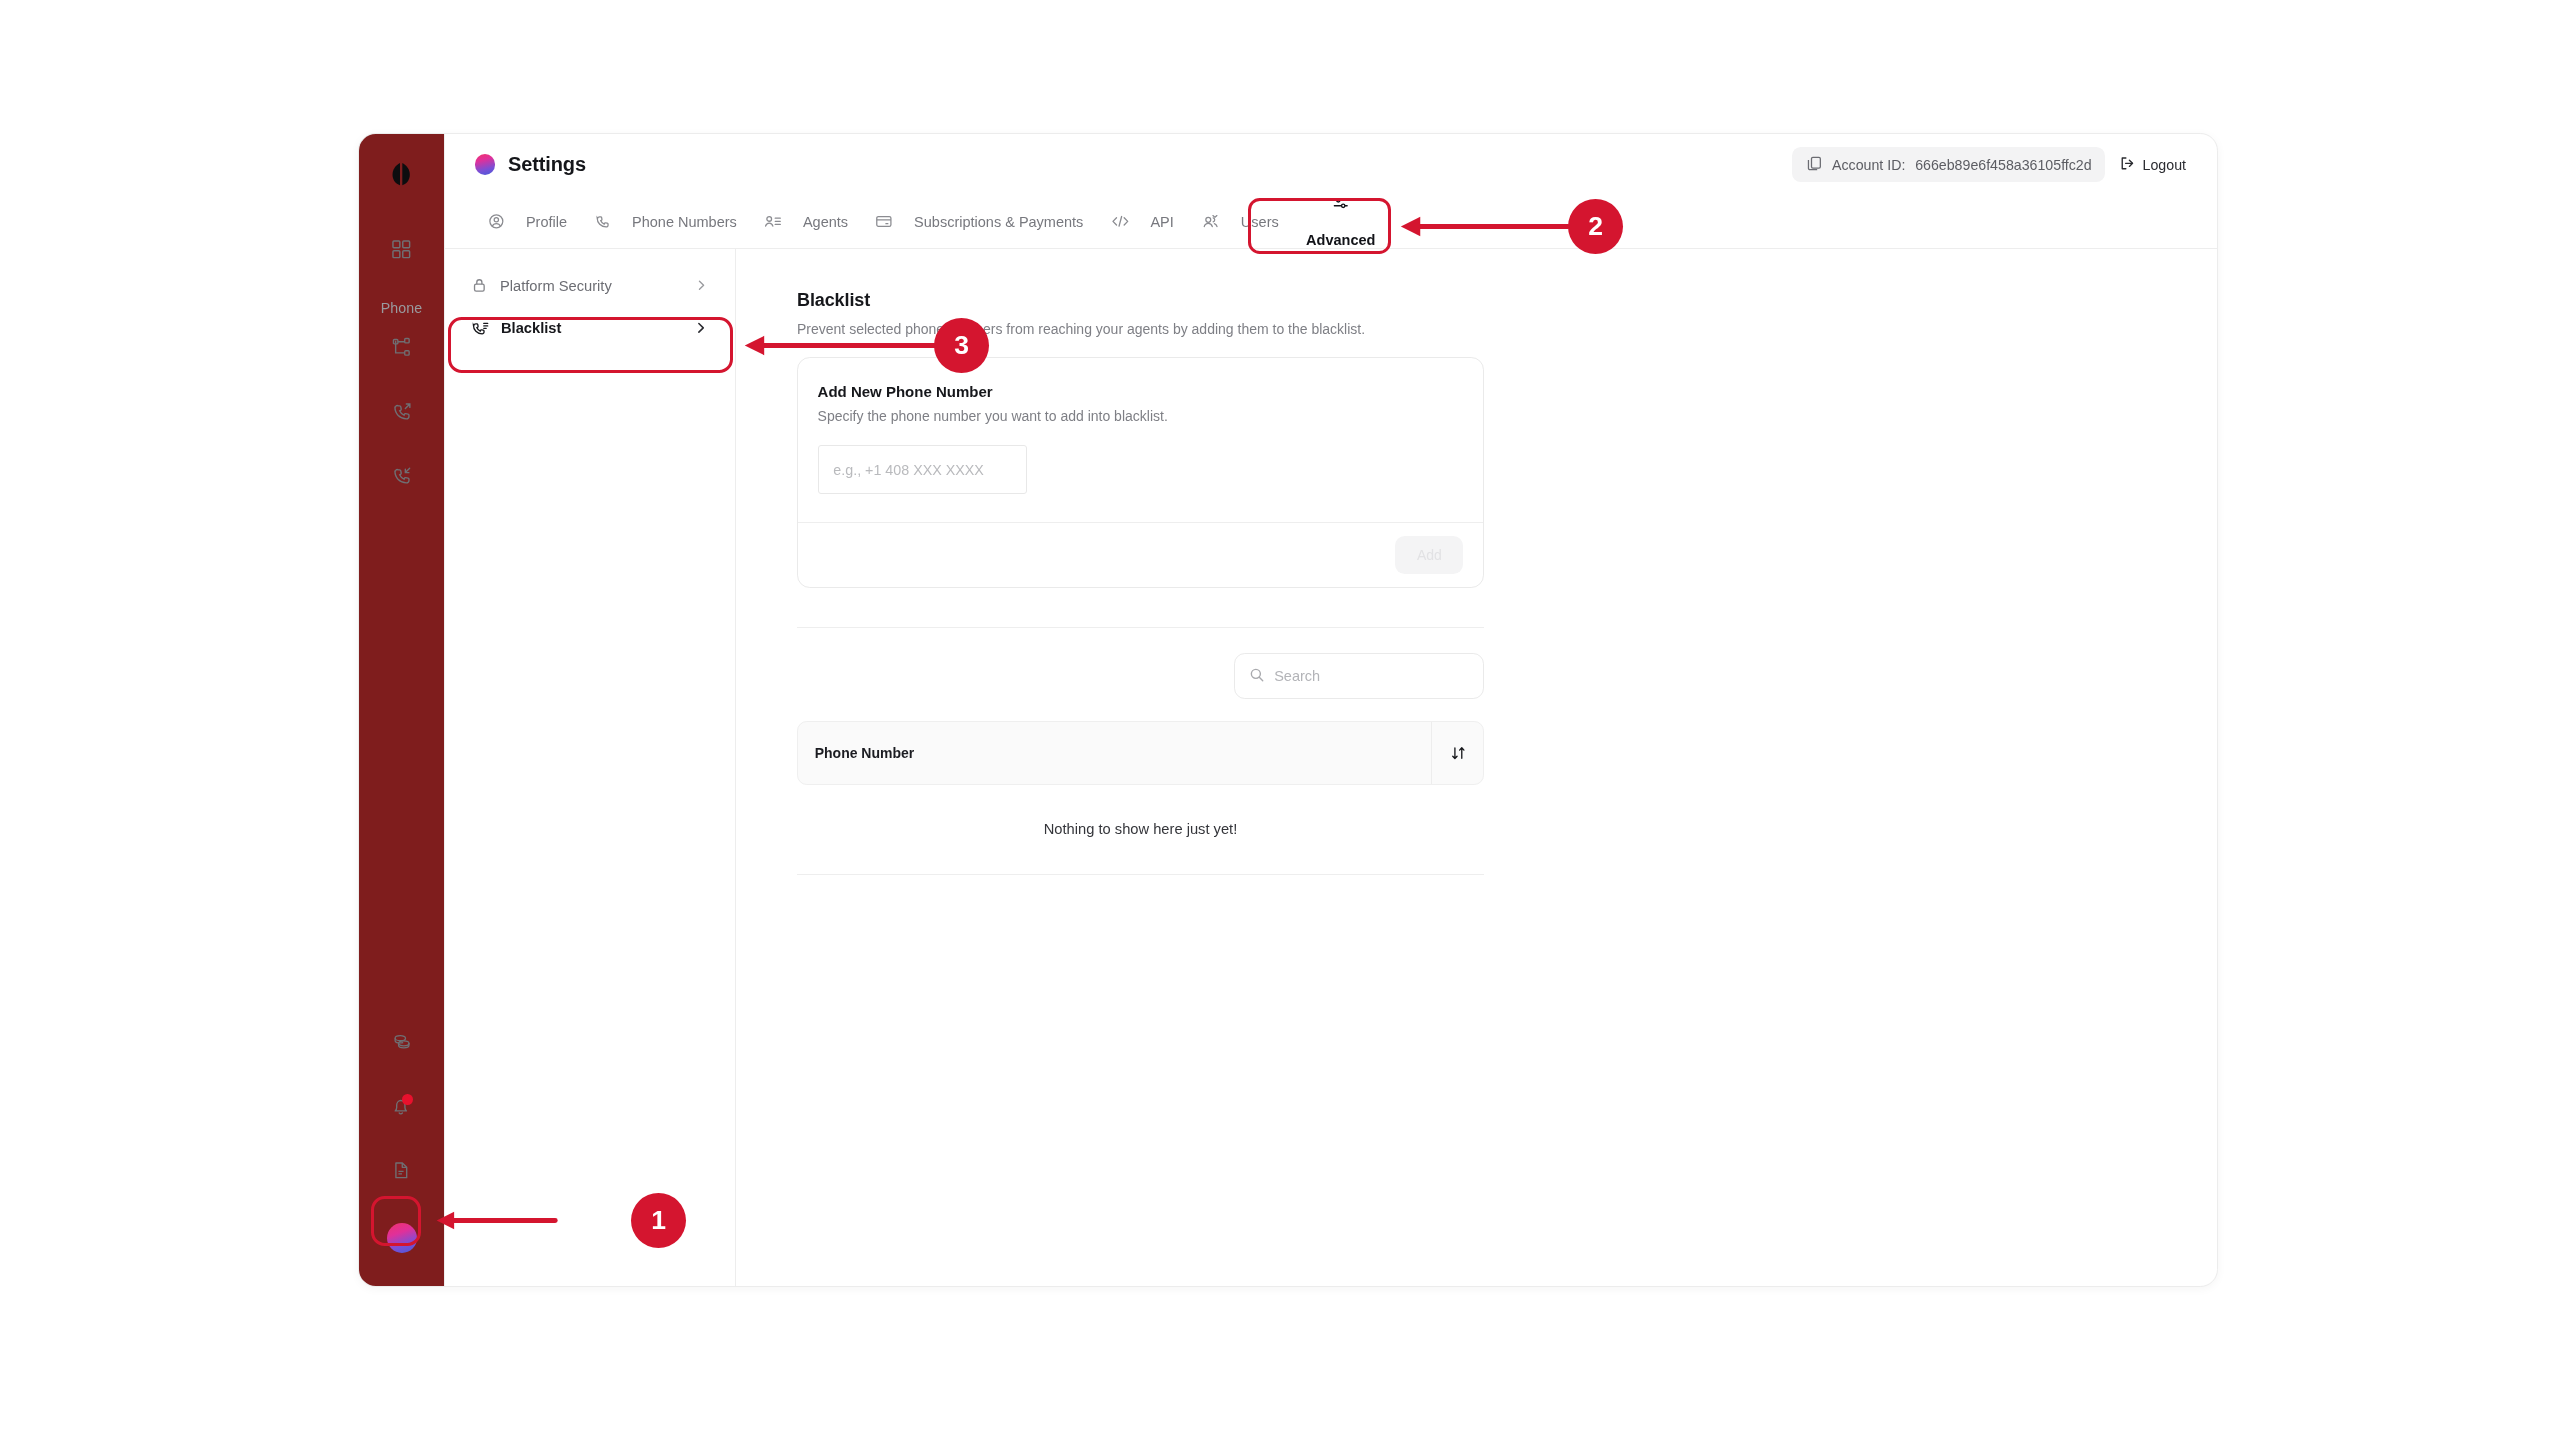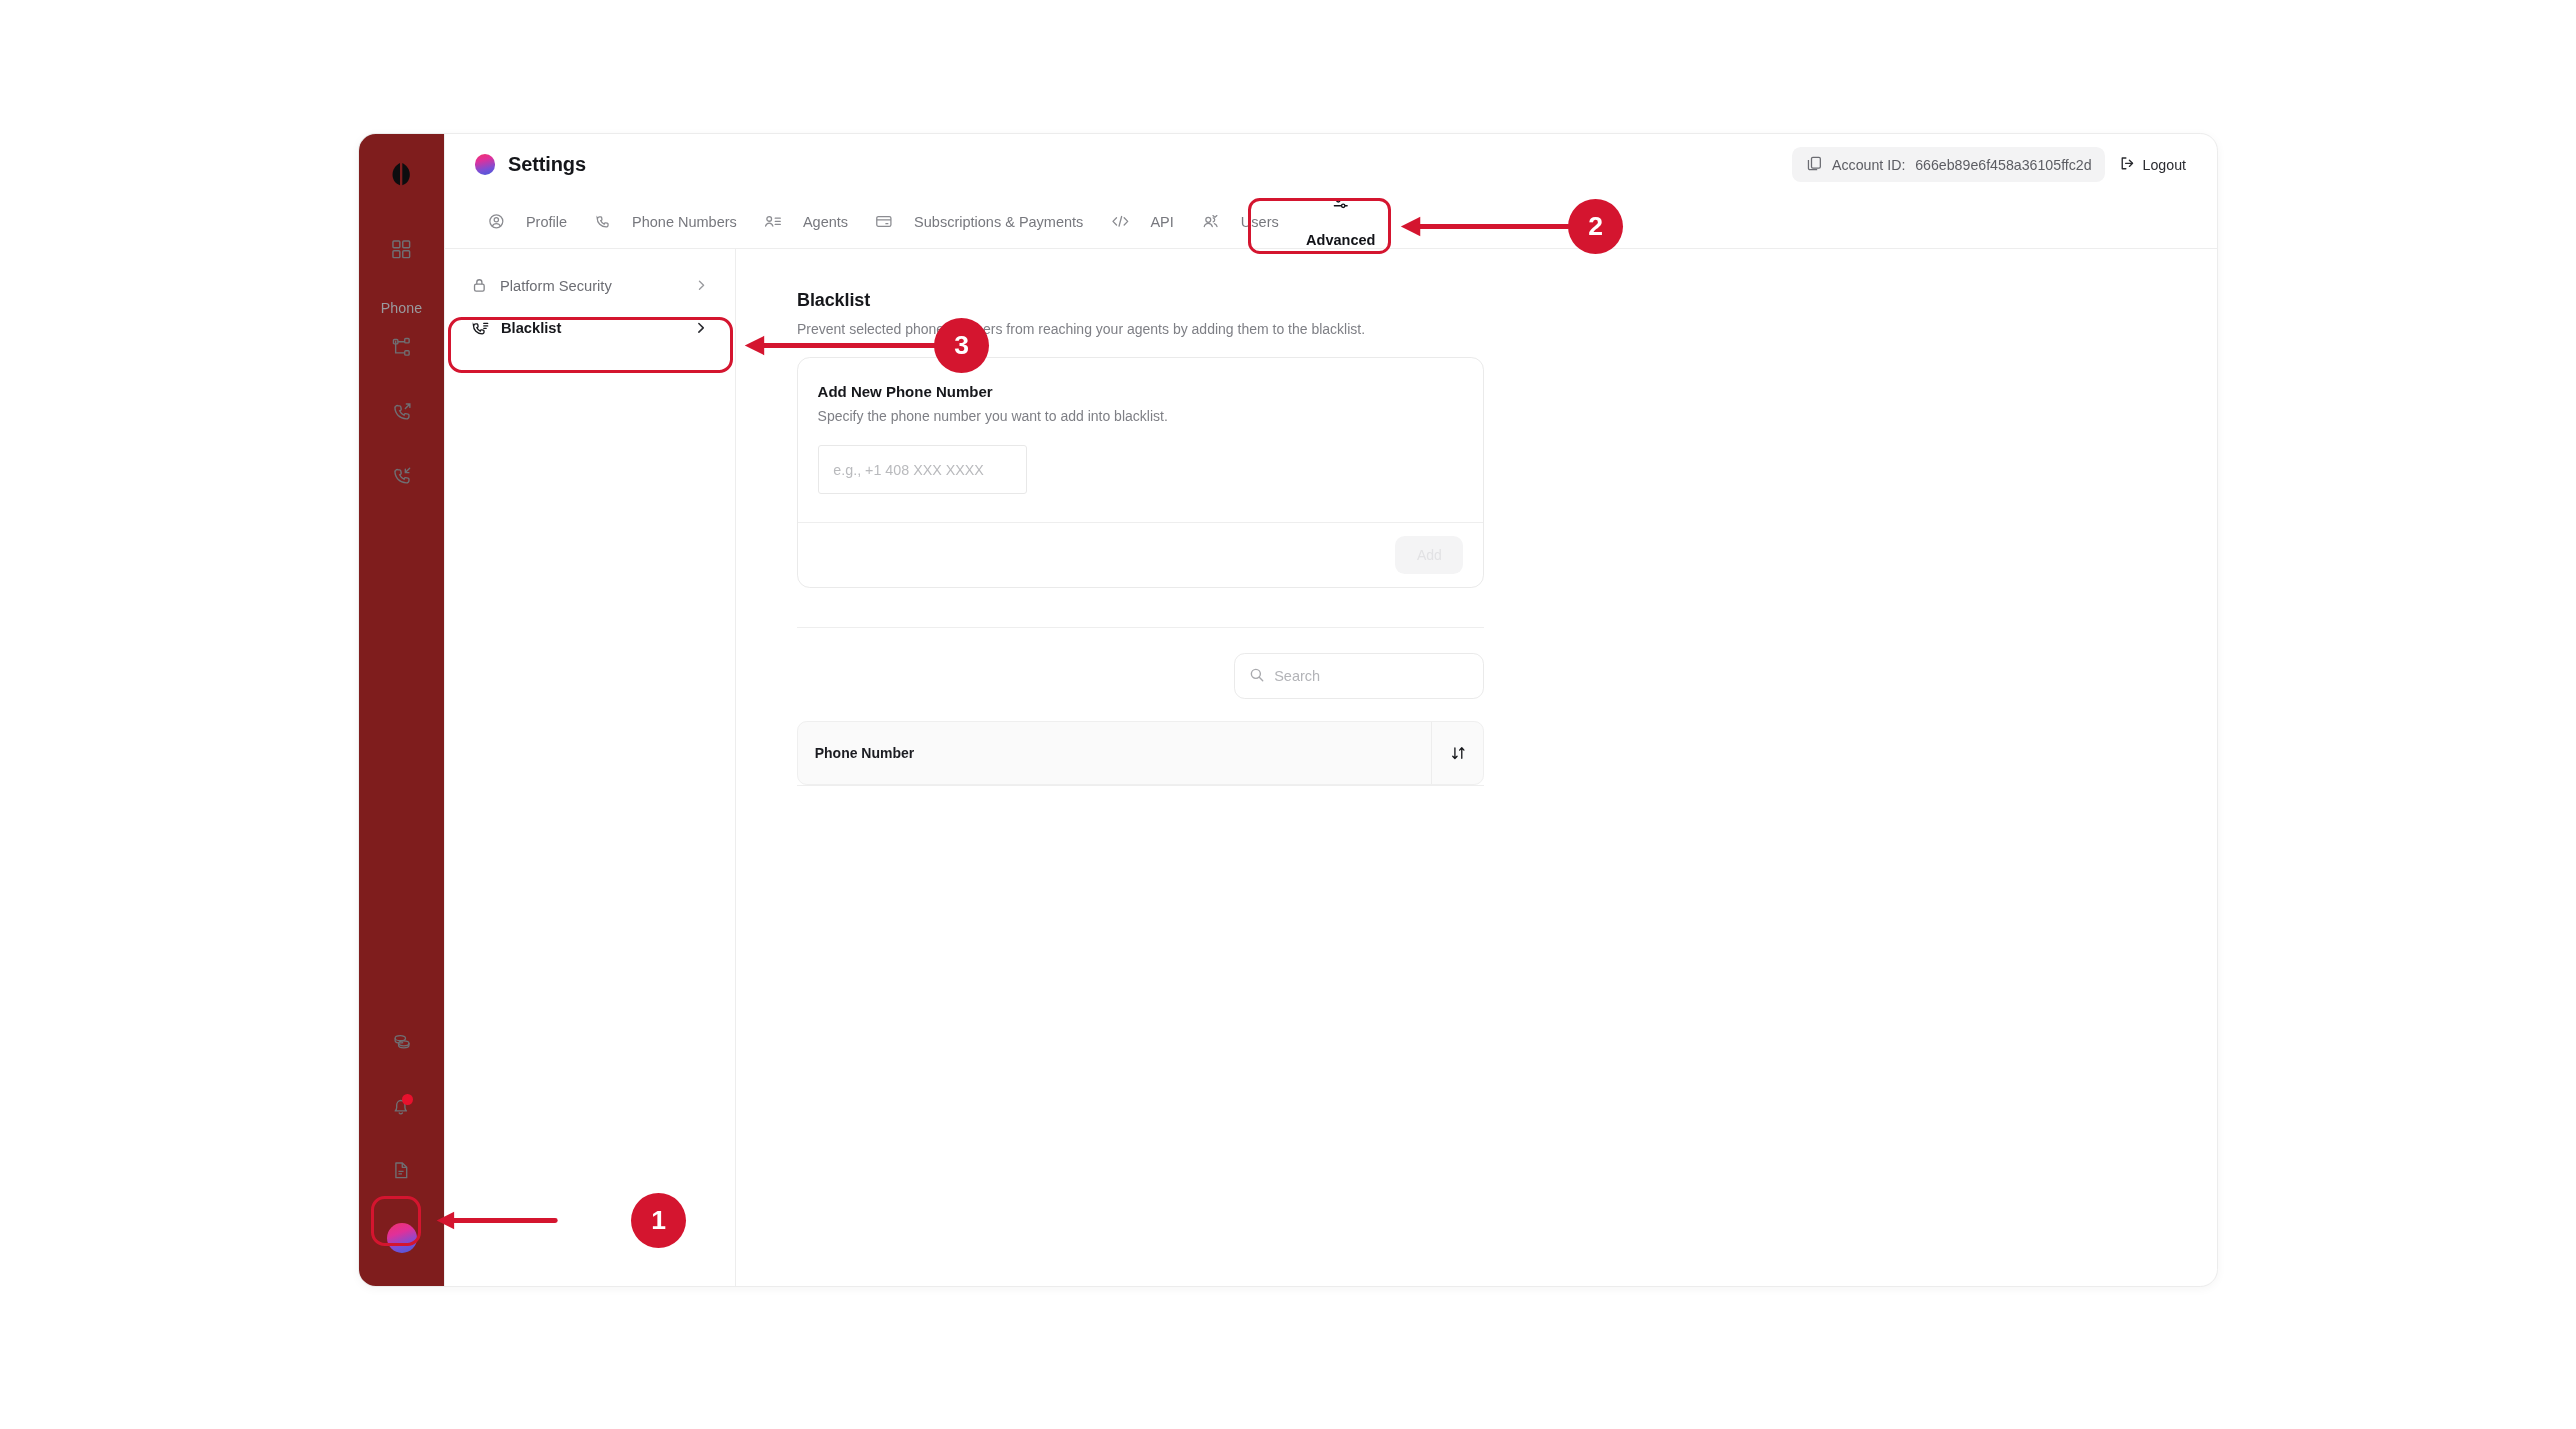--- a/index.html
+++ b/index.html
@@ -529,20 +529,21 @@
           <div id="table-head">
             <div id="th-phone">Phone Number</div>
             <div id="sort-toggle">
               <svg width="16.7" height="16.7" viewBox="0 0 17 17" fill="none" stroke="#16171b" stroke-width="1.35" stroke-linecap="round" stroke-linejoin="round">
                 <path d="M5 3 V13.6 M2.8 11.4 L5 13.8 L7.2 11.4"></path>
                 <path d="M12 13.6 V3 M9.8 5.2 L12 2.8 L14.2 5.2"></path>
               </svg>
             </div>
           </div>
 
+          <div id="empty-state">Nothing to show here just yet!</div>
           <div id="bottom-divider"></div>
 
         </div>
       </div>
     </div>
   </div>
 </div>
 
 <div class="ann-box" style="left:371px; top:1196px; width:50px; height:50px; border-radius:13.7px;"></div>
 <svg class="ann-arrow" style="left:430px; top:1203px;" width="128" height="35" viewBox="0 0 130 36">

